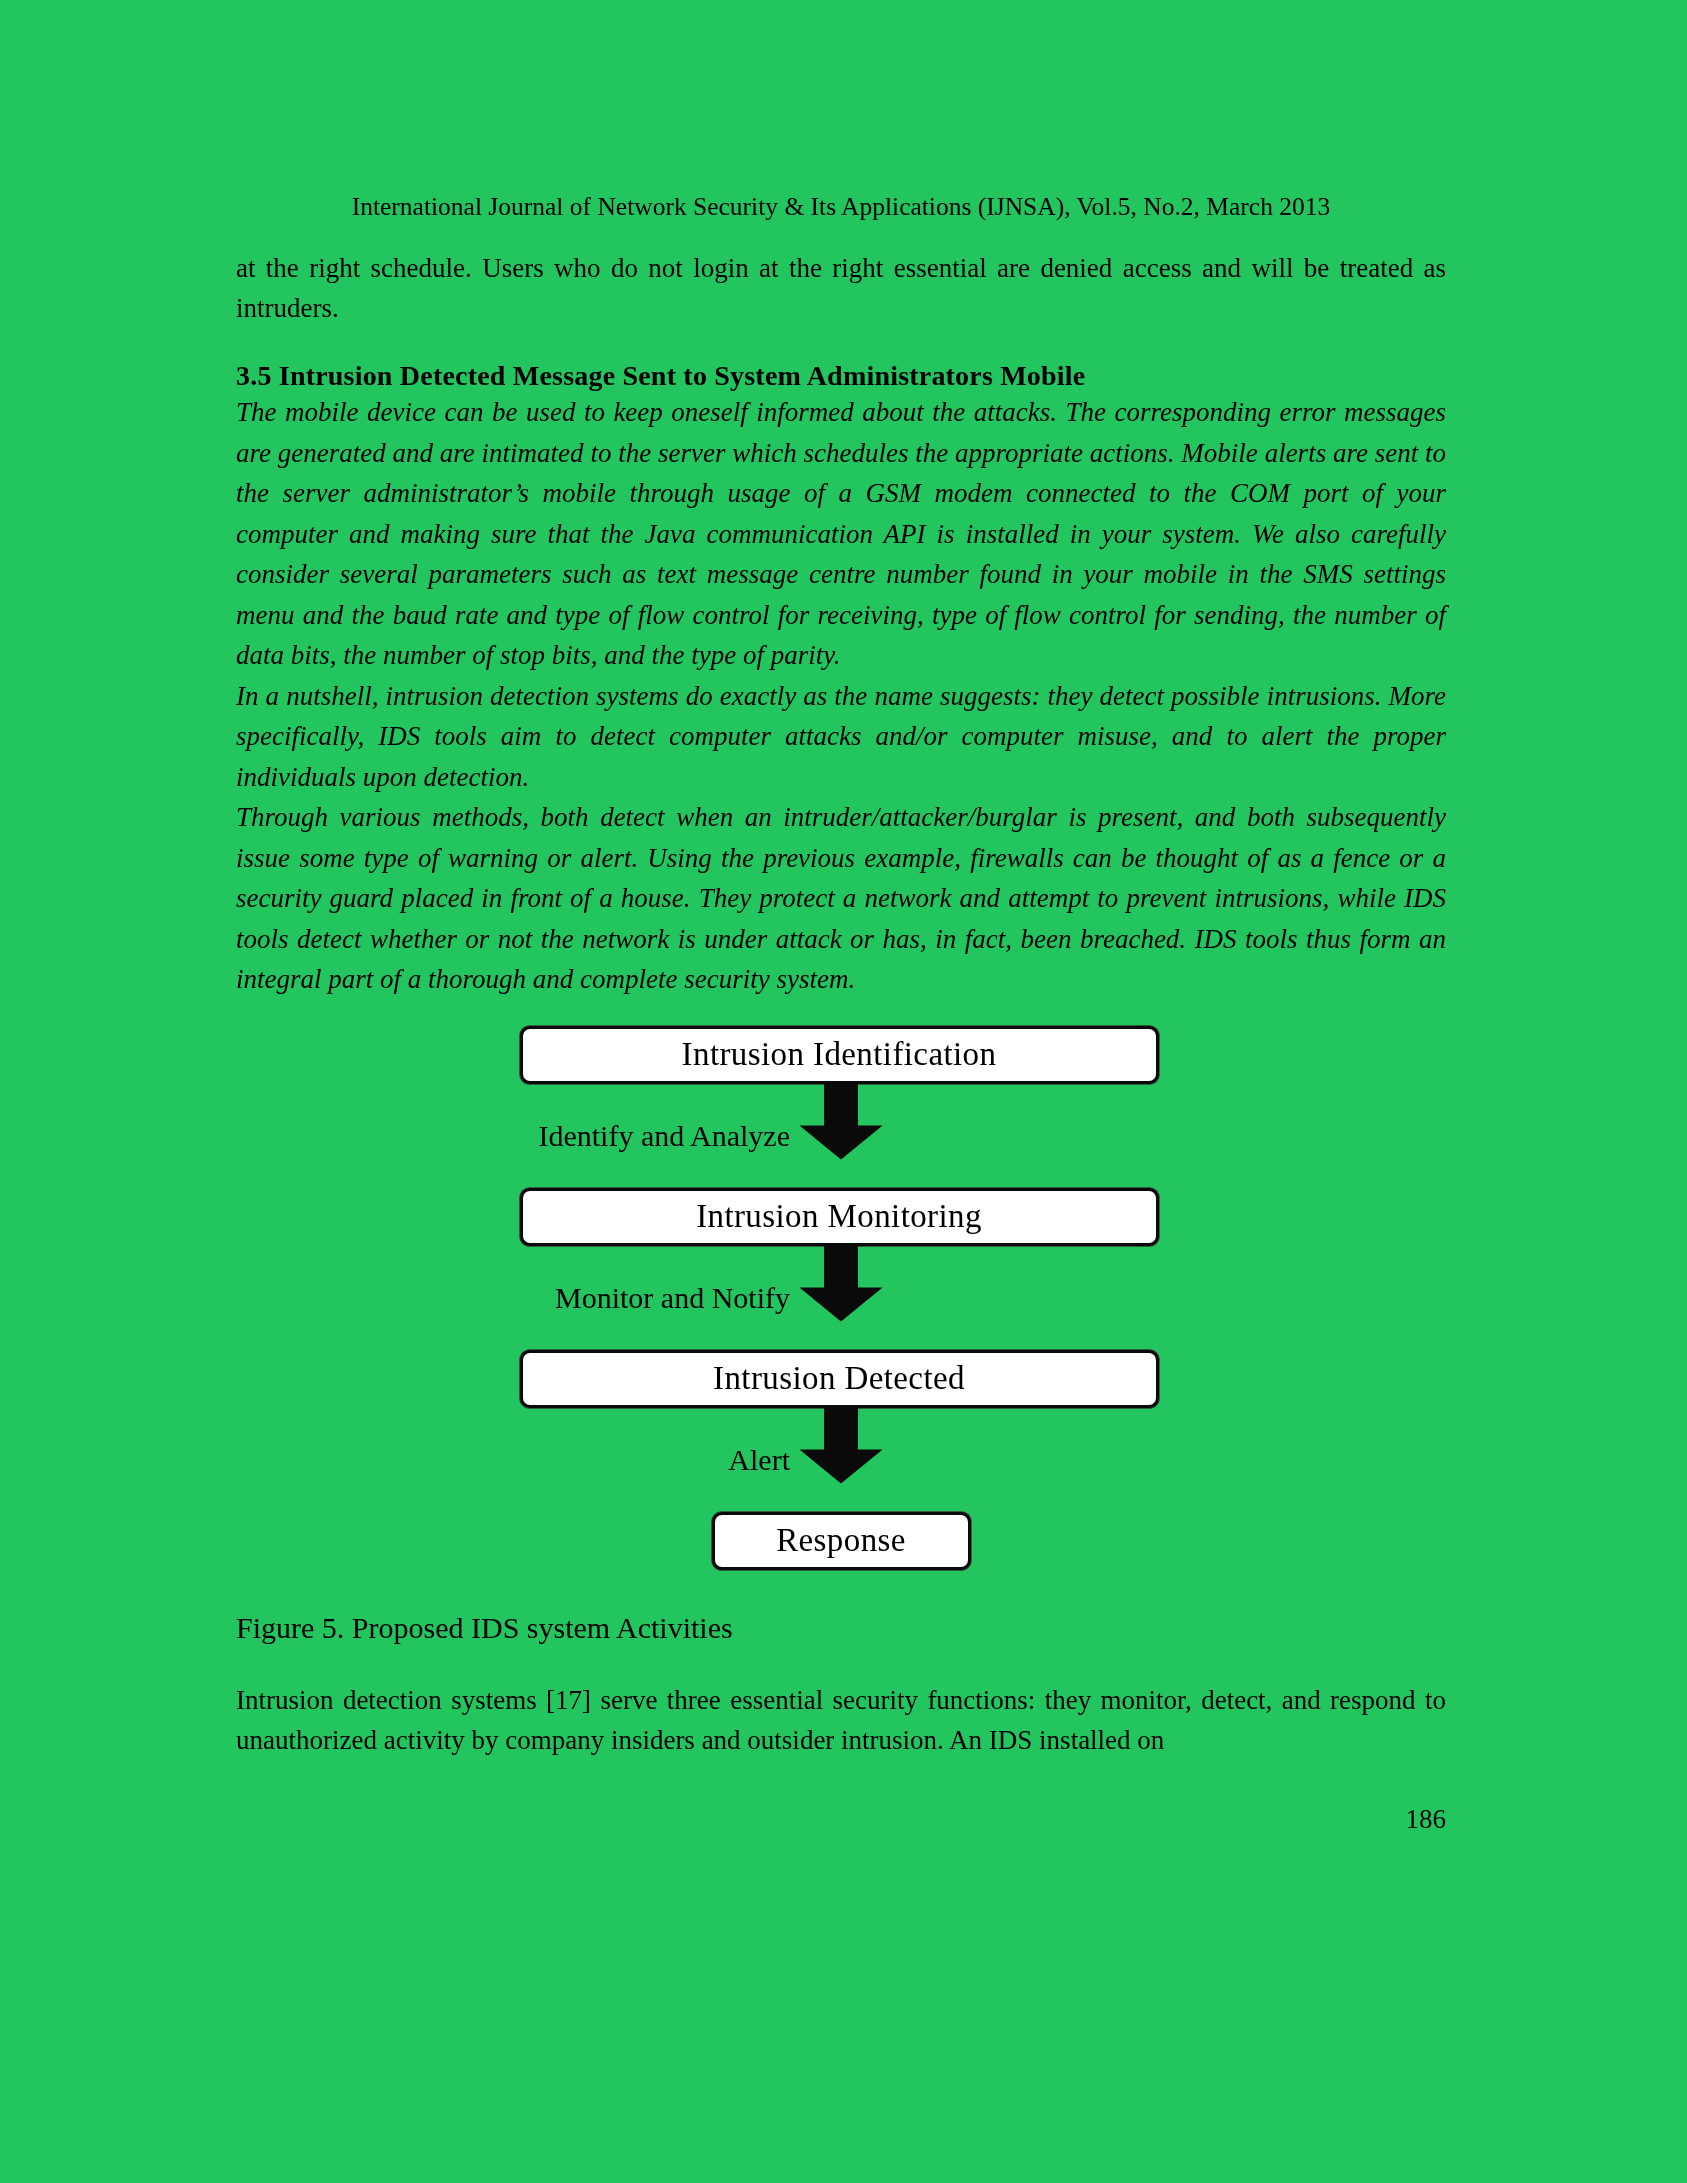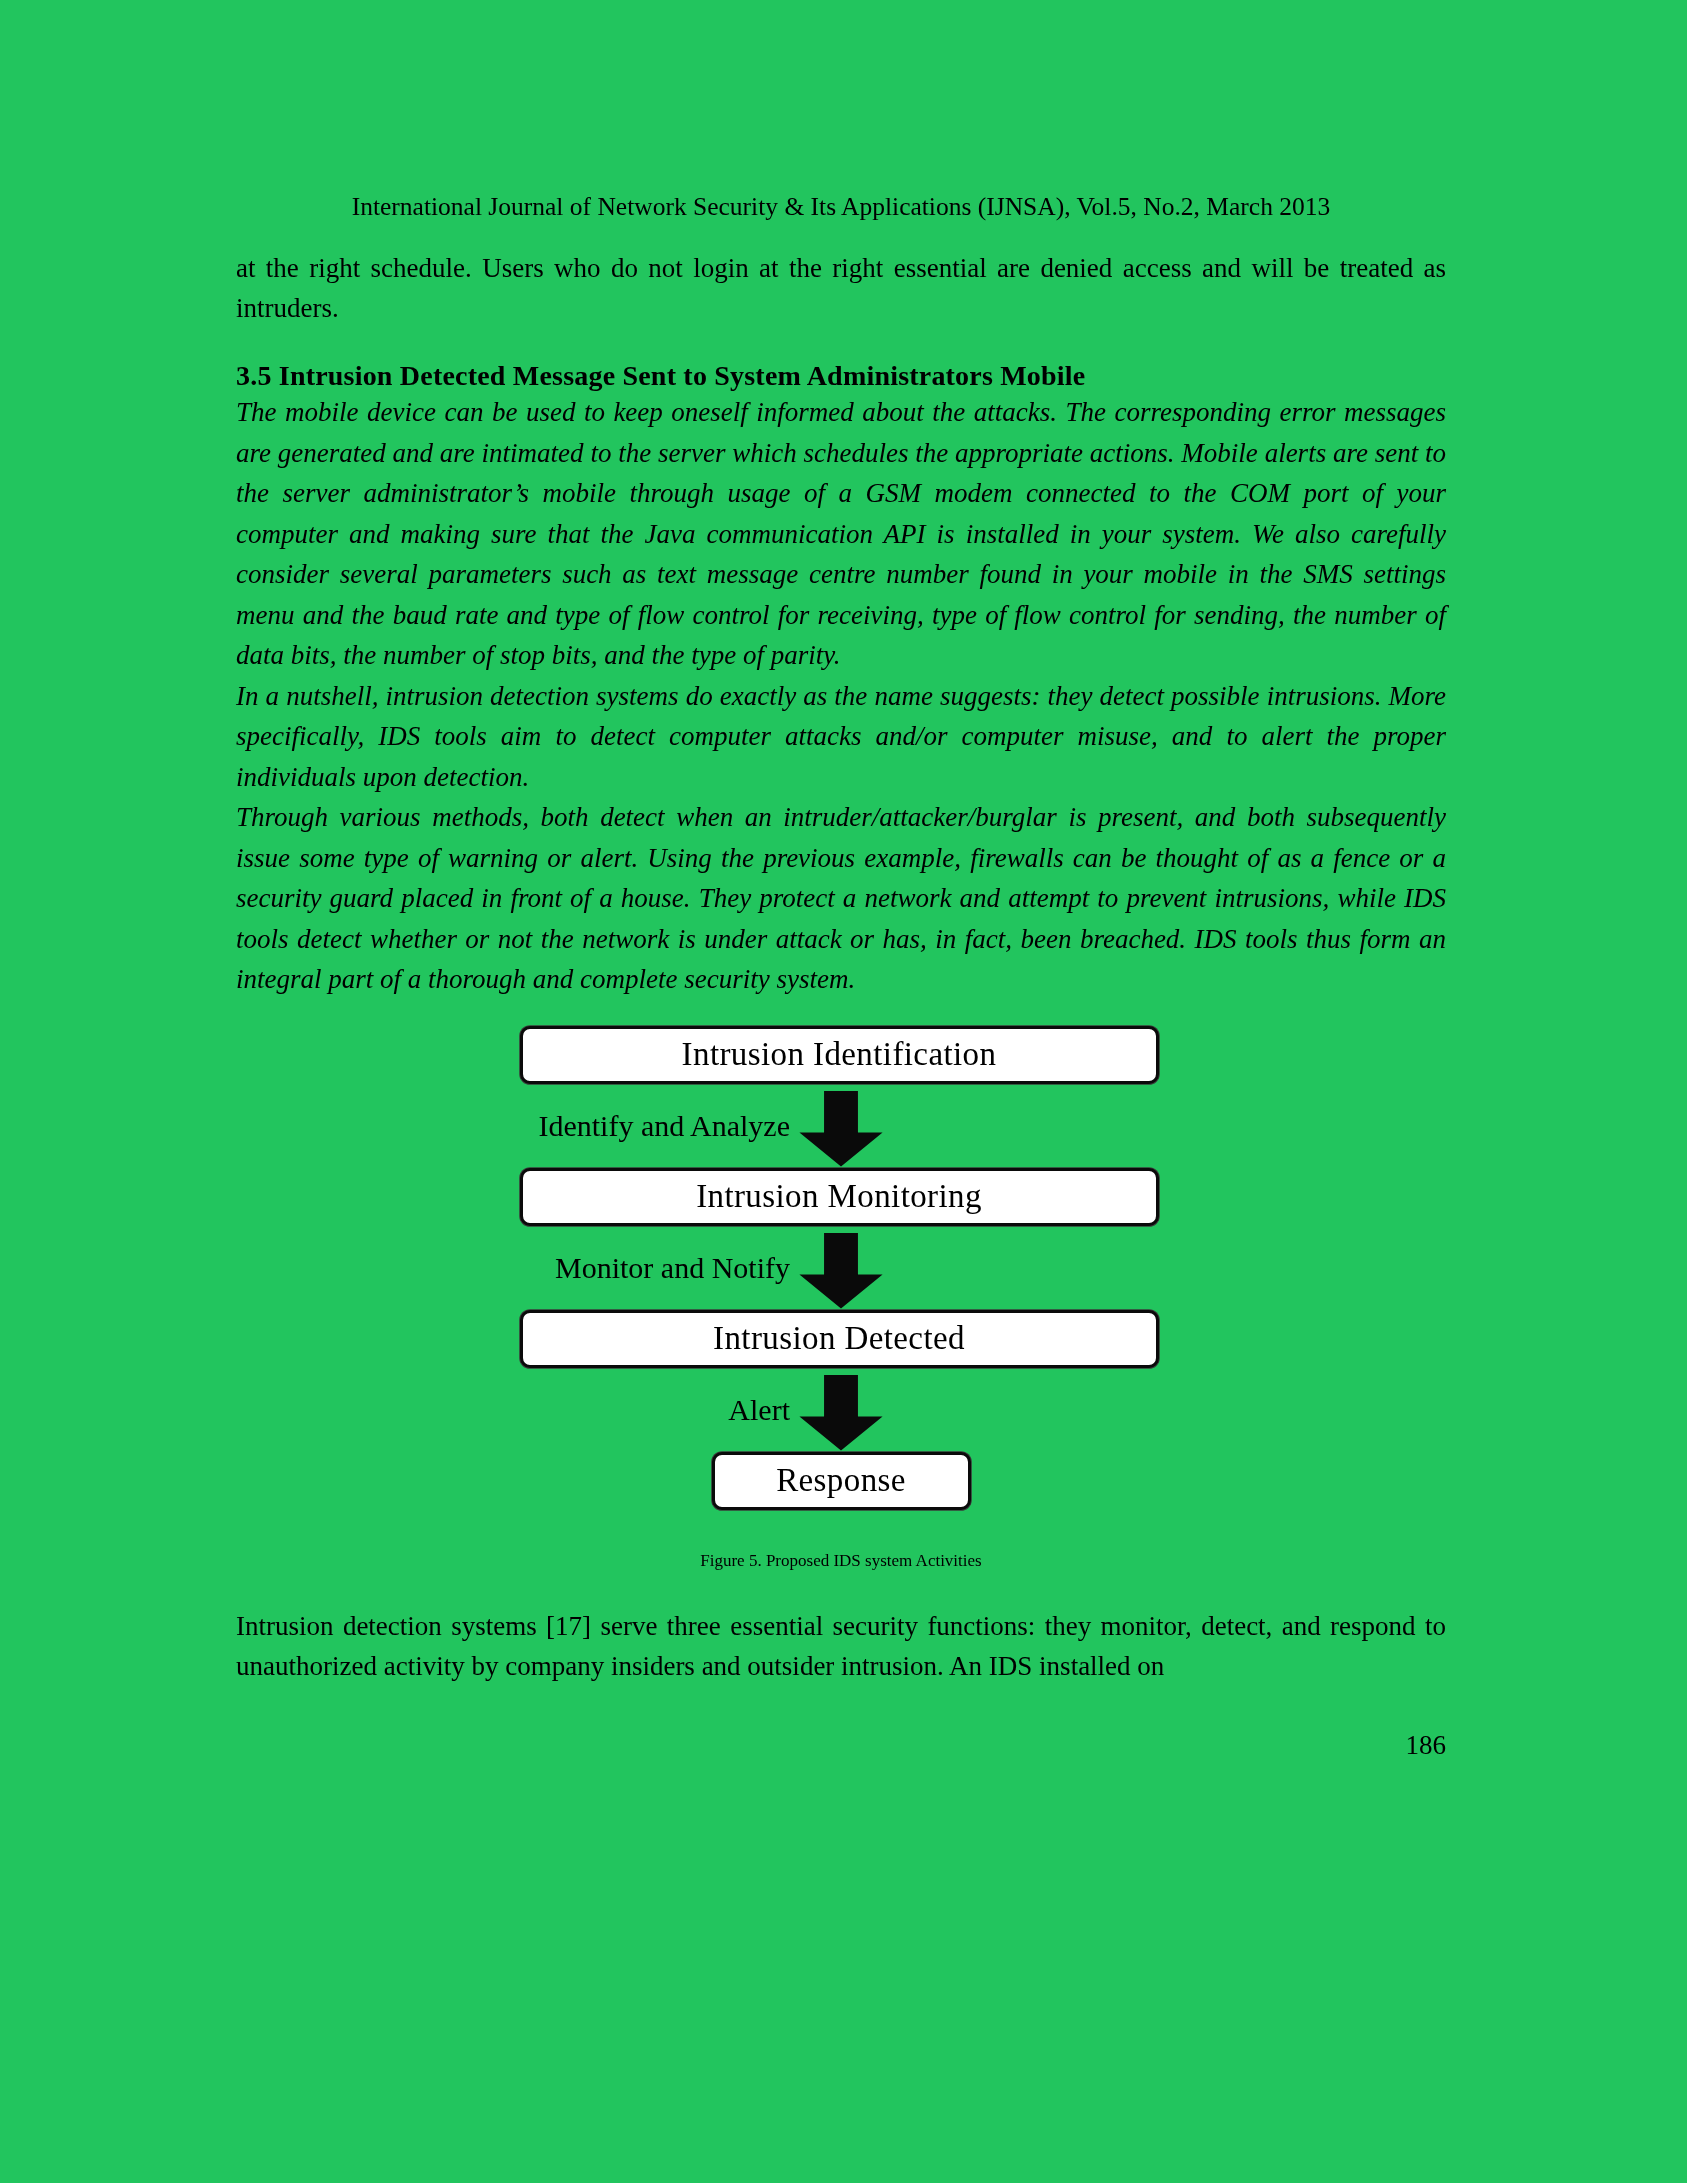--- a/index.html
+++ b/index.html
@@ -58,41 +58,40 @@
     align-items: center;
     justify-content: center;
     font-size: 33px;
     letter-spacing: 0.4px;
     box-shadow: 0 0 0 0.8px #3a3a3a;
   }
   .flow-box.wide { width: 639px; }
   .flow-box.small { width: 259px; margin: 0 auto; }
   .arrow-row {
     position: relative;
-    height: 84px;
+    height: 104px;
     display: flex;
-    align-items: flex-end;
+    align-items: flex-start;
     justify-content: center;
   }
   .arrow-label {
     position: absolute;
     right: calc(50% + 51px);
     top: 50%;
     transform: translateY(-50%);
     font-size: 30px;
     white-space: nowrap;
   }
   .down-arrow-svg {
     display: block;
     width: 96px;
     height: 77px;
   }
   .figure-caption {
-    text-align: center;
-    font-size: 17px;
+    font-size: 30px;
     margin: 41px 0 0 0;
   }
   .page-number {
     text-align: right;
     font-size: 27px;
     margin-top: 43px;
   }
 </style>
 </head>
 <body>

